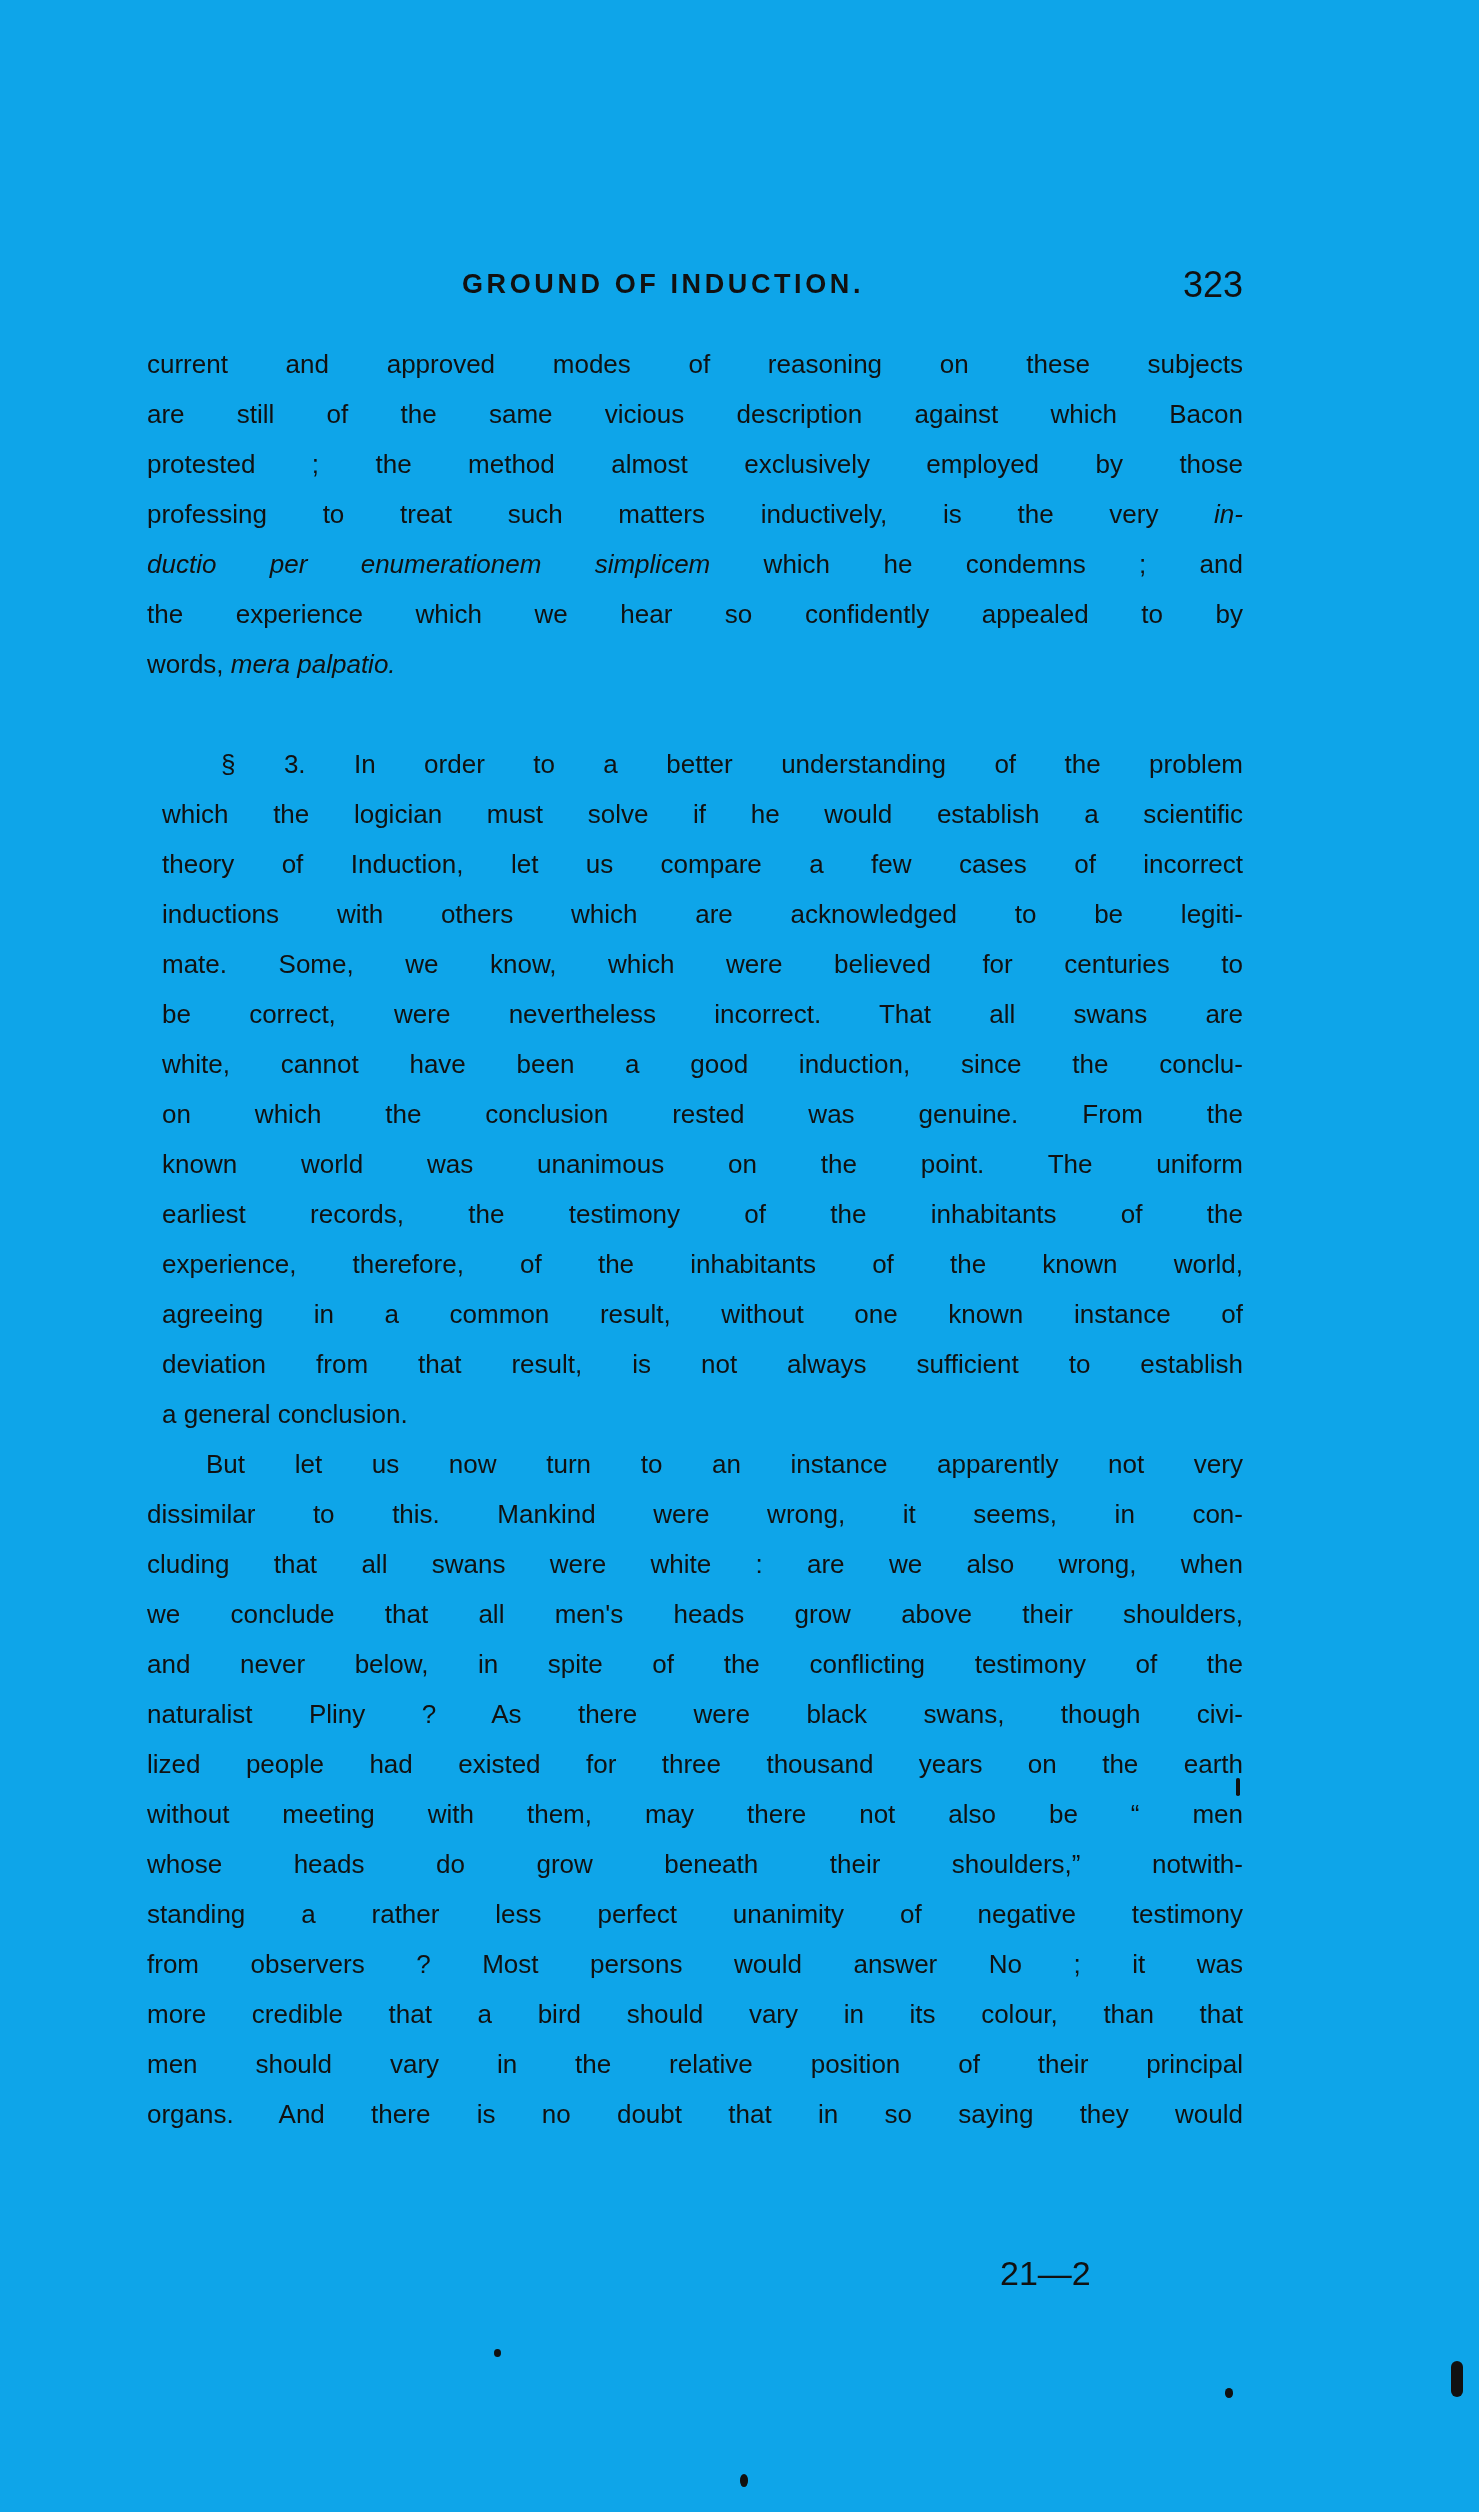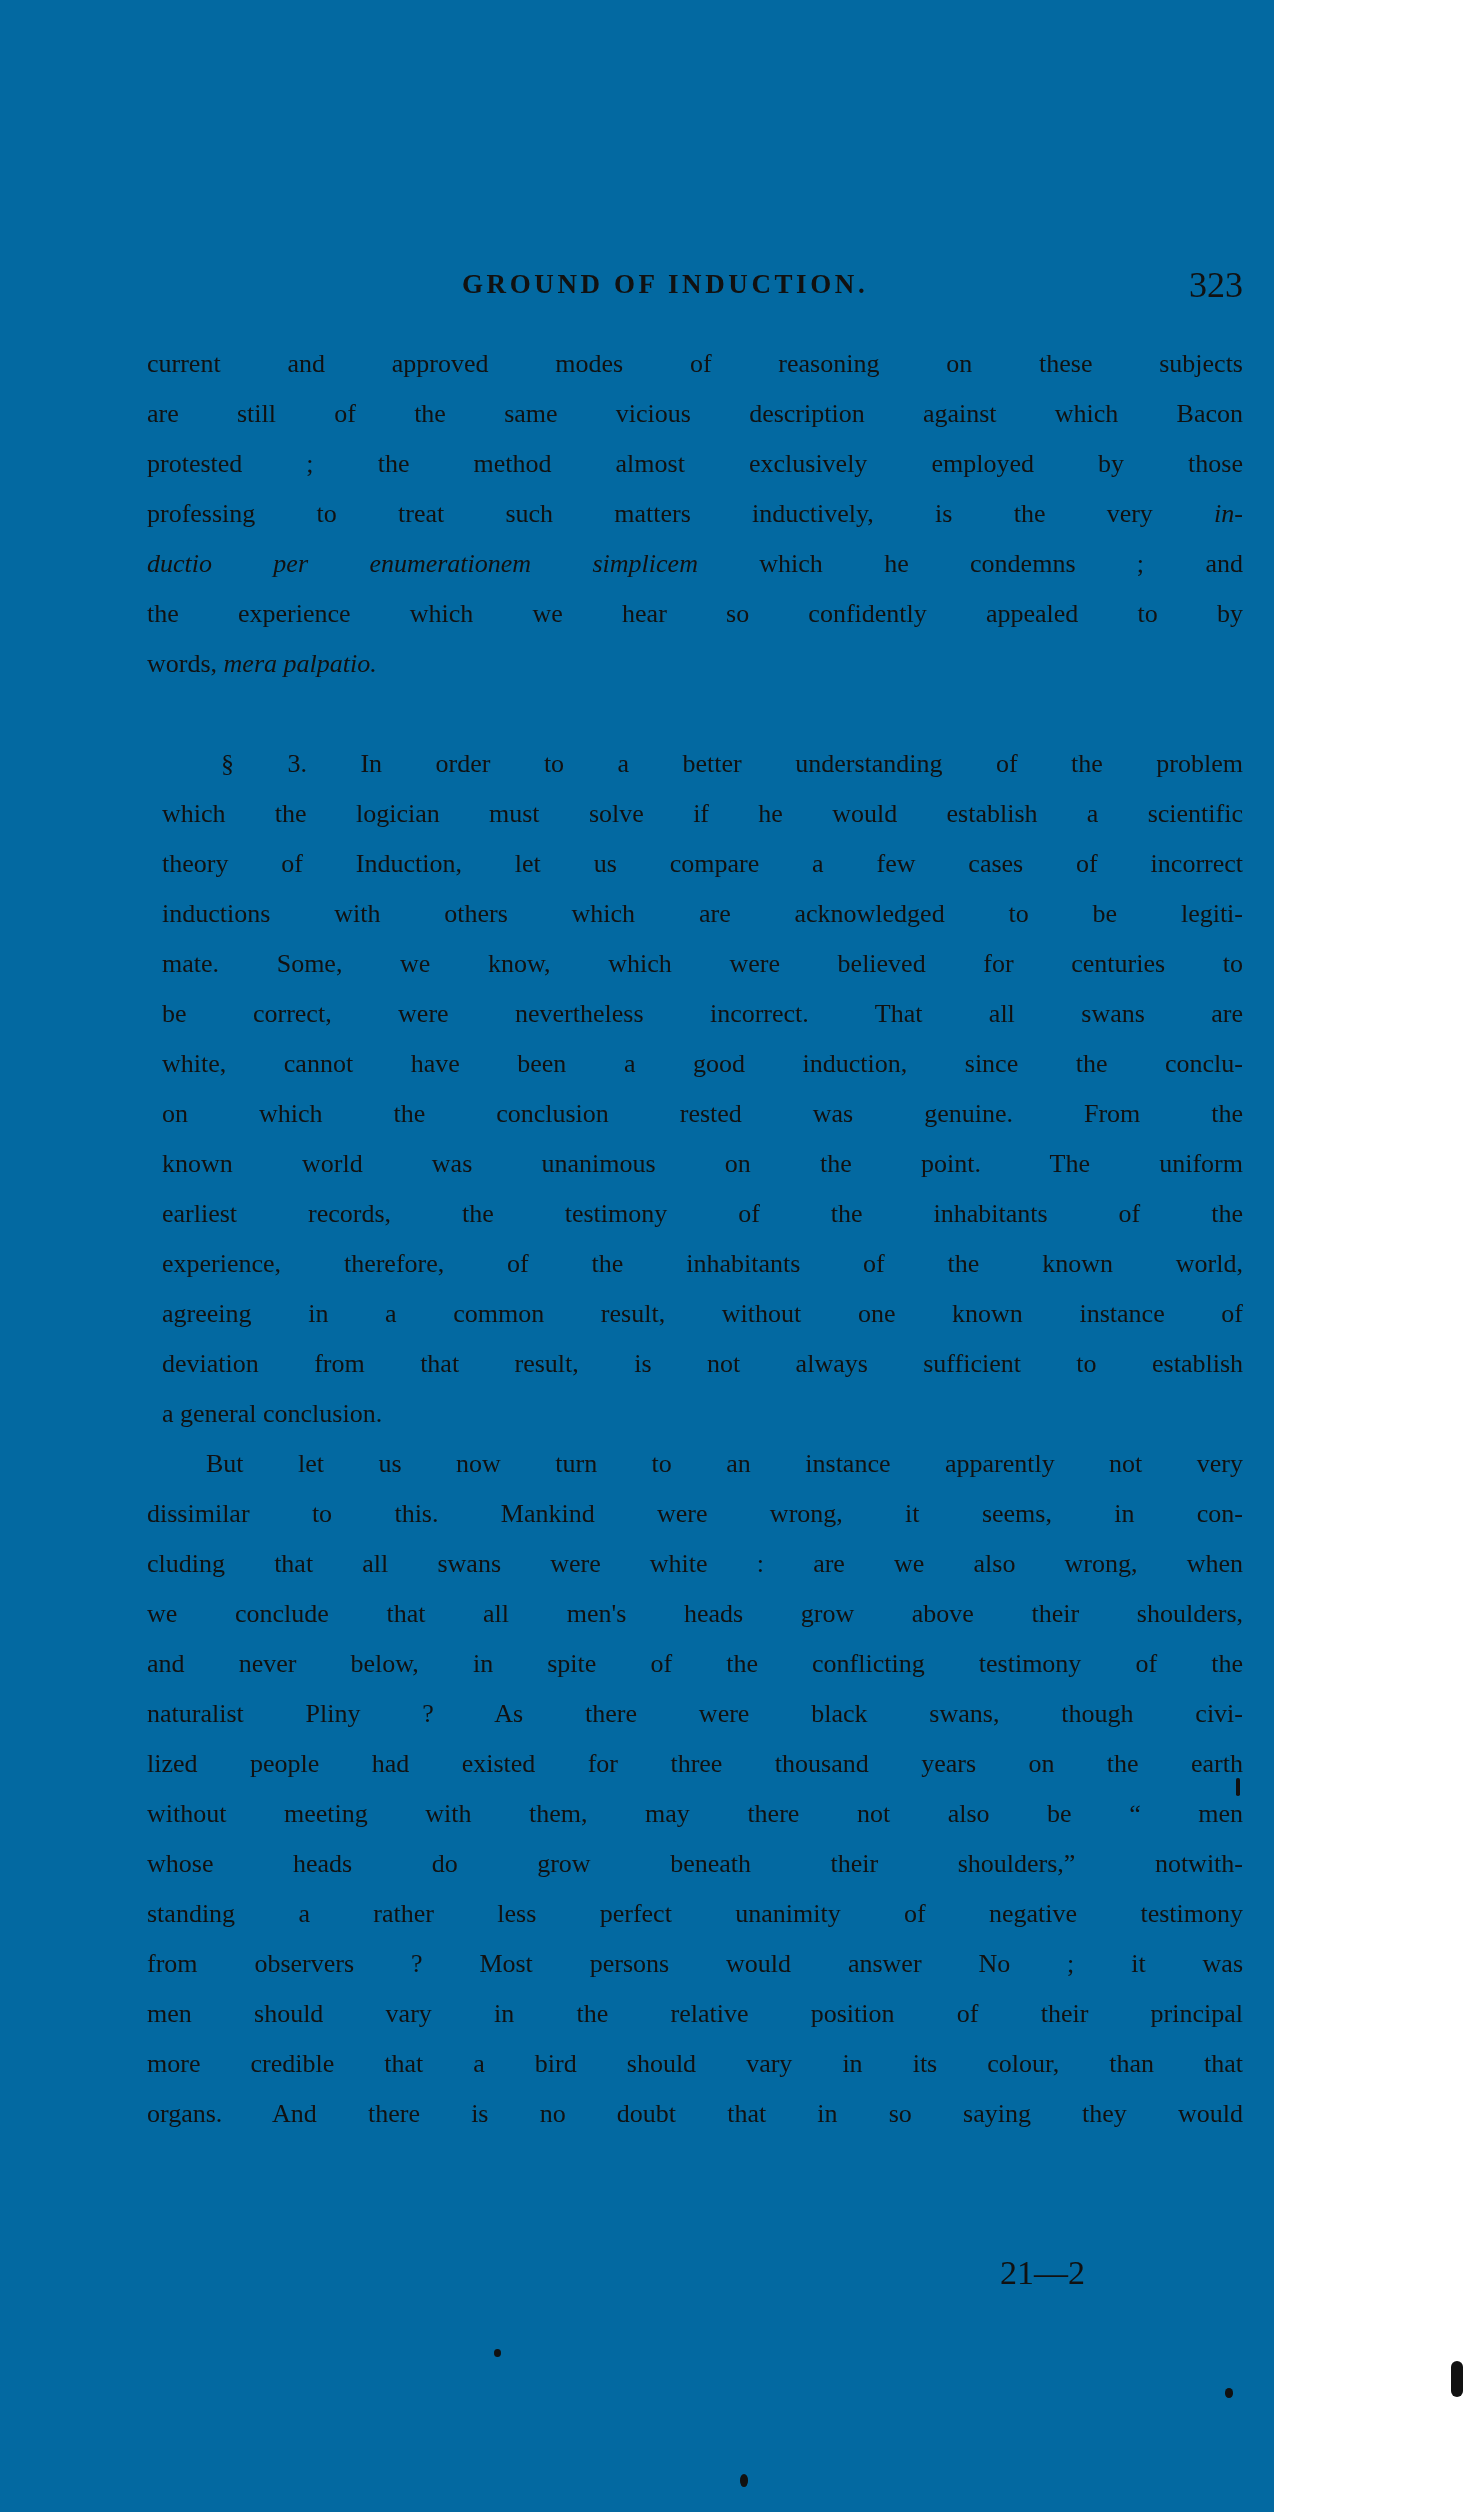--- a/index.html
+++ b/index.html
@@ -1,18 +1,18 @@
 <!DOCTYPE html>
 <html style="font-size:9.5px"><head>
 <meta charset="utf-8">
 <style>
   html, body { margin: 0; padding: 0; background: #ffffff; }
   body { width: 1479px; height: 2512px; position: relative; overflow: hidden; }
-  .page { position: absolute; left: 0; top: 0; width: 1274px; height: 2512px; background: #0369a1; color: #111111;
-          font-family: Liberation Serif, serif; }
+  .page { position: absolute; left: 0; top: 0; width: 1479px; height: 2512px; background: #0ea5e9; color: #111111;
+          font-family: Liberation Sans, sans-serif; }
   .running-head { position: absolute; top: 269px; left: 147px; width: 1096px; height: 42px; }
   .running-title { position: absolute; left: 315px; top: 0; font-size: 27px; letter-spacing: 3.6px; font-weight: bold; }
   .page-number { position: absolute; right: 0; top: -4.8px; font-size: 36px; }
   .text-block { position: absolute; left: 147px; top: 339px; width: 1096px; font-size: 26px; line-height: 50px; }
   .para { margin: 0; text-align: justify; text-align-last: left; }
   .para.gap { margin-top: 50px; margin-left: 15px; }
   .line { display: block; text-align: justify; text-align-last: justify; white-space: nowrap; height: 50px; }
   .line.last { text-align-last: left; }
   .line.first { padding-left: 59px; }
   em { font-style: italic; }
@@ -63,22 +63,22 @@
       <span class="line">dissimilar to this.  Mankind were wrong, it seems, in con-</span>
       <span class="line">cluding that all swans were white : are we also wrong, when</span>
       <span class="line">we conclude that all men's heads grow above their shoulders,</span>
       <span class="line">and never below, in spite of the conflicting testimony of the</span>
       <span class="line">naturalist Pliny ?  As there were black swans, though civi-</span>
       <span class="line">lized people had existed for three thousand years on the earth</span>
       <span class="line">without meeting with them, may there not also be “ men</span>
       <span class="line">whose heads do grow beneath their shoulders,” notwith-</span>
       <span class="line">standing a rather less perfect unanimity of negative testimony</span>
       <span class="line">from observers ?  Most persons would answer No ; it was</span>
+      <span class="line">more credible that a bird should vary in its colour, than that</span>
       <span class="line">men should vary in the relative position of their principal</span>
-      <span class="line">more credible that a bird should vary in its colour, than that</span>
       <span class="line">organs.  And there is no doubt that in so saying they would</span>
     </div>
   </div>
 
   <div class="signature">21—2</div>
 
   <div class="mark" style="left:1236px; top:1778px; width:3.6px; height:18px; border-radius:1.8px;"></div>
   <div class="mark" style="left:494px; top:2349px; width:7.1px; height:8.3px;"></div>
   <div class="mark" style="left:1225px; top:2388px; width:8.3px; height:9.5px;"></div>
   <div class="mark" style="left:1451px; top:2361px; width:12px; height:36px; border-radius:6px;"></div>

